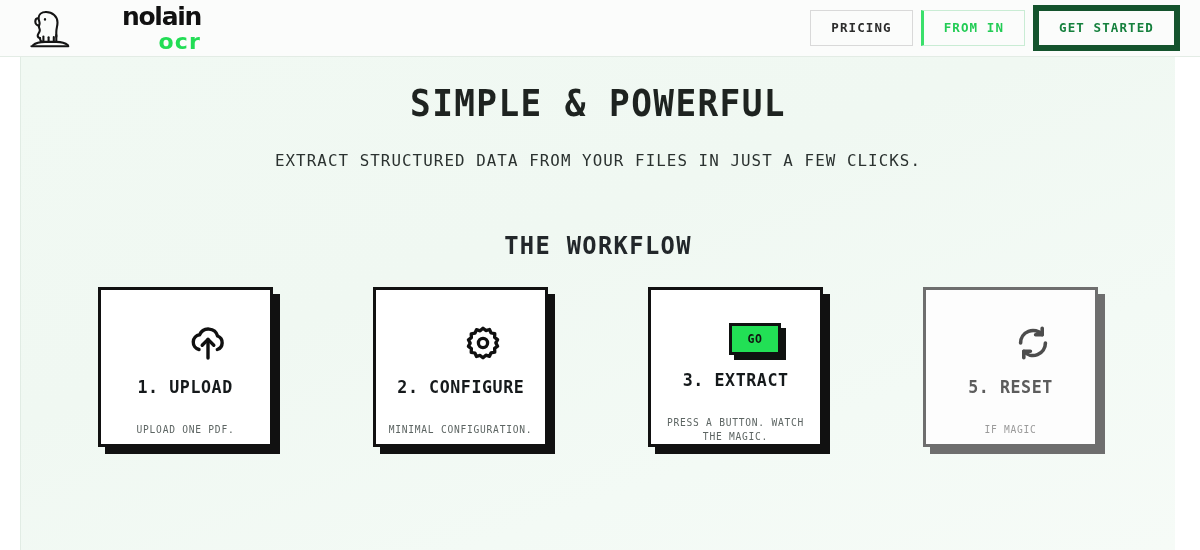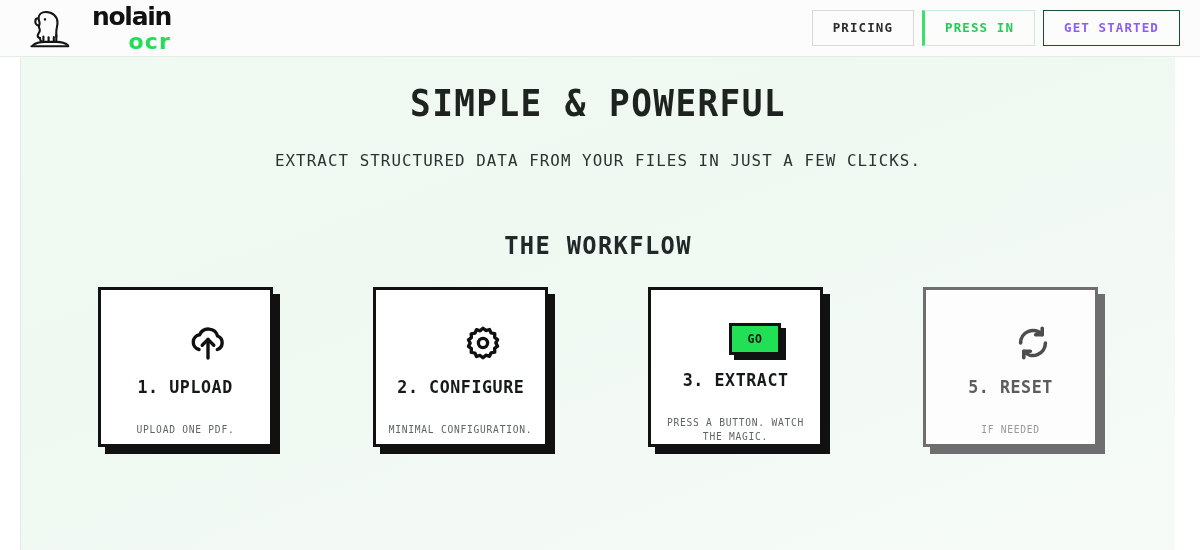--- a/index.html
+++ b/index.html
@@ -45,20 +45,21 @@
     width: 52px;
     height: 44px;
     display: block;
     flex: none;
   }
   .wordmark {
     display: flex;
     flex-direction: column;
     align-items: flex-start;
     line-height: 1;
+    margin-left: 30px;
   }
   .wordmark-main {
     font-family: "DejaVu Sans", sans-serif;
     font-size: 25px;
     font-weight: 700;
     letter-spacing: -1.3px;
     color: #111111;
     line-height: 1;
   }
   .wordmark-sub {
@@ -89,22 +90,22 @@
     cursor: pointer;
     white-space: nowrap;
     line-height: 1.3;
   }
   .nav-btn.accent {
     color: #22cc55;
     border: 1px solid #c9ecd4;
     border-left: 3px solid #3ae06b;
   }
   .nav-btn.strong {
-    border: 1px solid #14532d;
-    color: #8b5cf6;
+    border: 6px solid #14532d;
+    color: #15803d;
   }
 
   
   .panel {
     position: absolute;
     top: 57px;
     left: 20px;
     width: 1155px;
     height: 493px;
     box-sizing: border-box;
@@ -254,21 +255,21 @@
         </svg>
       </span>
       <span class="wordmark">
         <span class="wordmark-main">nolain</span>
         <span class="wordmark-sub">ocr</span>
       </span>
     </div>
 
     <div class="nav">
       <button class="nav-btn">PRICING</button>
-      <button class="nav-btn accent">PRESS IN</button>
+      <button class="nav-btn accent">FROM IN</button>
       <button class="nav-btn strong">GET STARTED</button>
     </div>
   </div>
 
   <div class="panel">
 
     <h1 class="hero-title">SIMPLE &amp; POWERFUL</h1>
     <p class="hero-sub">EXTRACT STRUCTURED DATA FROM YOUR FILES IN JUST A FEW CLICKS.</p>
 
     <h2 class="section-title">THE WORKFLOW</h2>
@@ -310,18 +311,18 @@
       <div class="card muted">
         <div class="card-icon">
           <svg width="36" height="36" viewBox="0 0 36 36" fill="none" stroke="#4d4d4d" stroke-width="3.6" stroke-linecap="round" stroke-linejoin="round">
             <path d="M30.4 18a12.4 12.4 0 0 1-21.6 8.4"></path>
             <path d="M5.6 18A12.4 12.4 0 0 1 27.2 9.6"></path>
             <path d="M27.2 3.2v6.6h-6.6"></path>
             <path d="M8.8 32.8v-6.6h6.6"></path>
           </svg>
         </div>
         <div class="card-title">5. RESET</div>
-        <div class="card-desc">IF NEEDED</div>
+        <div class="card-desc">IF MAGIC</div>
       </div>
 
     </div>
   </div>
 </div>
 
 </body></html>

